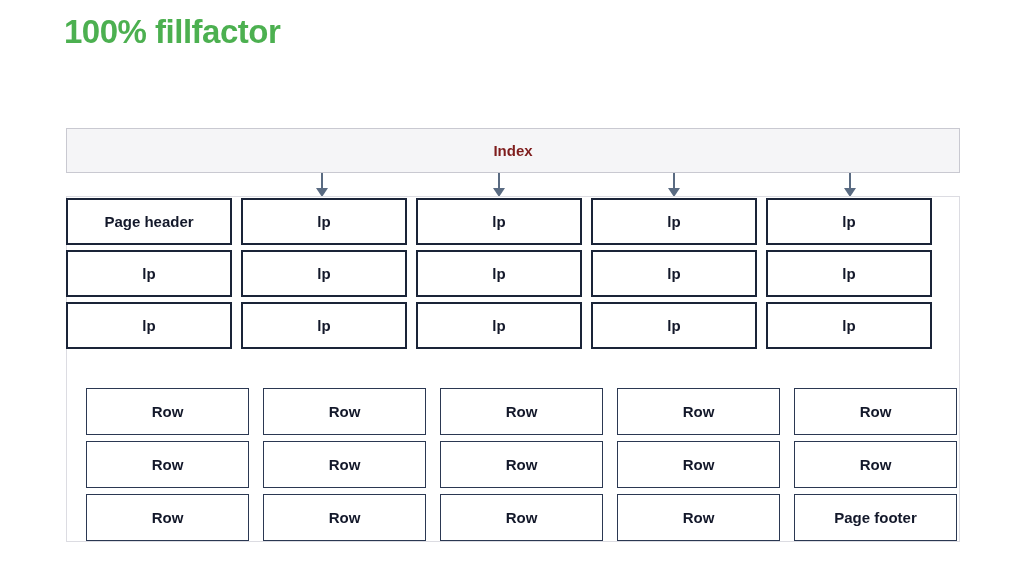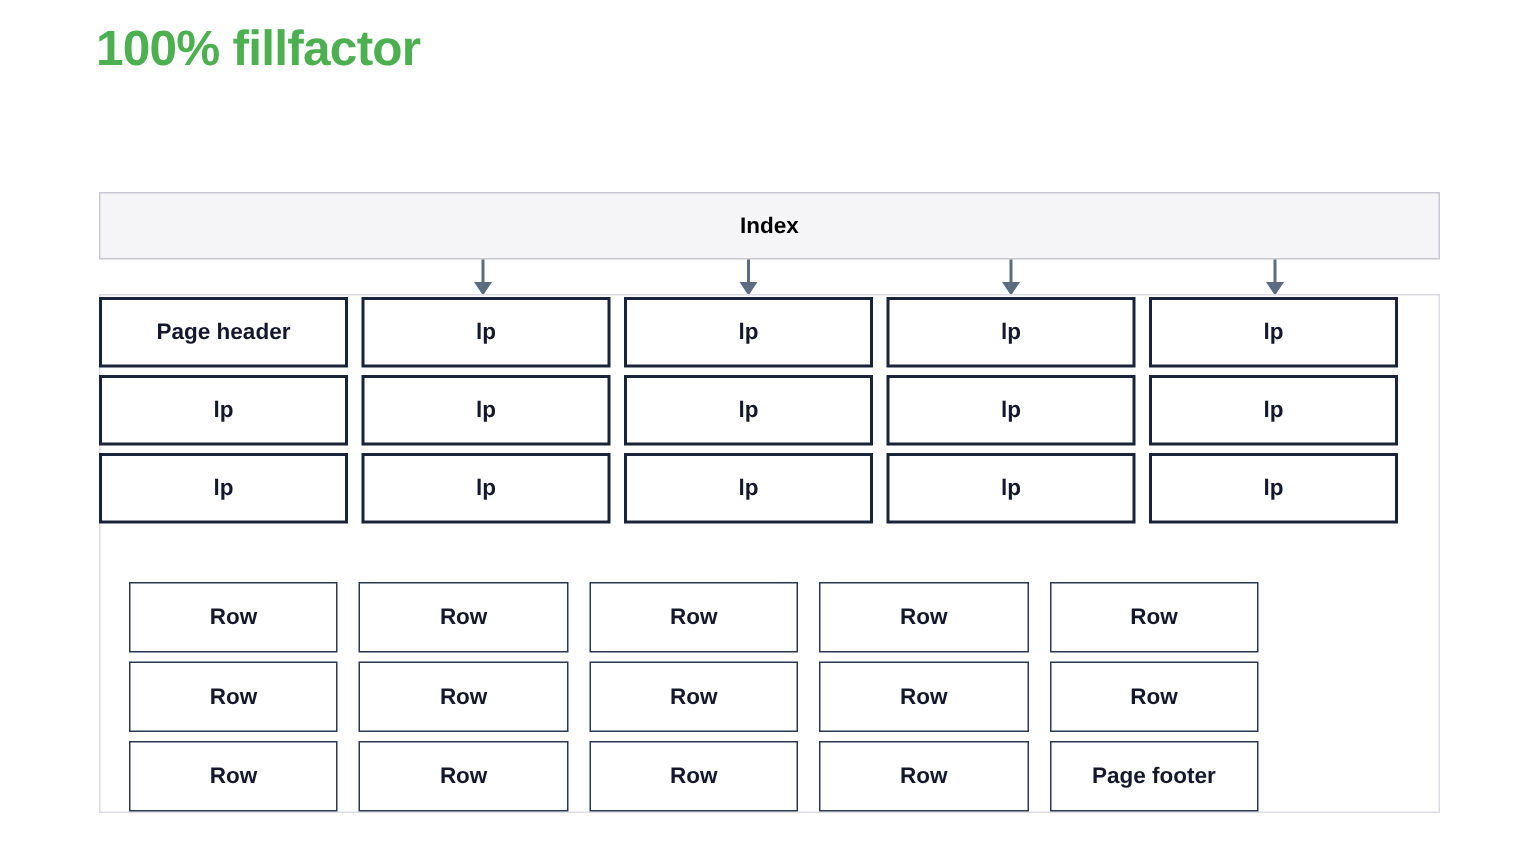--- a/index.html
+++ b/index.html
@@ -38,21 +38,21 @@
     box-sizing: border-box;
     background: #f5f5f7;
     border: 1px solid #c9c9d1;
     display: flex;
     align-items: center;
     justify-content: center;
   }
   #index-bar .label {
     font-size: 15px;
     font-weight: bold;
-    color: #000000;
+    color: #7f1d1d;
   }
 
   
   .arrow {
     position: absolute;
     top: 173px;
     width: 12px;
     height: 24px;
   }
   .arrow .shaft {
@@ -108,21 +108,21 @@
     font-size: 15px;
     font-weight: bold;
     color: #13182a;
   }
 
   
   #row-grid {
     position: absolute;
     left: 86px;
     top: 388px;
-    width: 753px;
+    width: 871px;
     display: grid;
     grid-template-columns: repeat(5, 1fr);
     grid-auto-rows: 47px;
     column-gap: 14px;
     row-gap: 6px;
   }
   .row-cell {
     box-sizing: border-box;
     border: 1.5px solid #2b3852;
     background: #ffffff;

